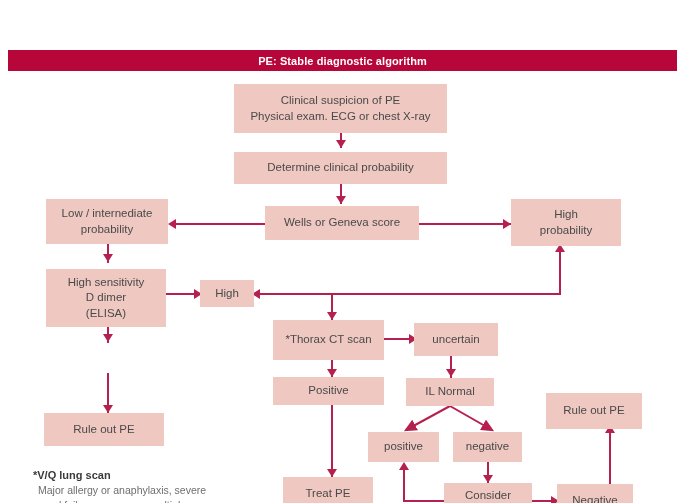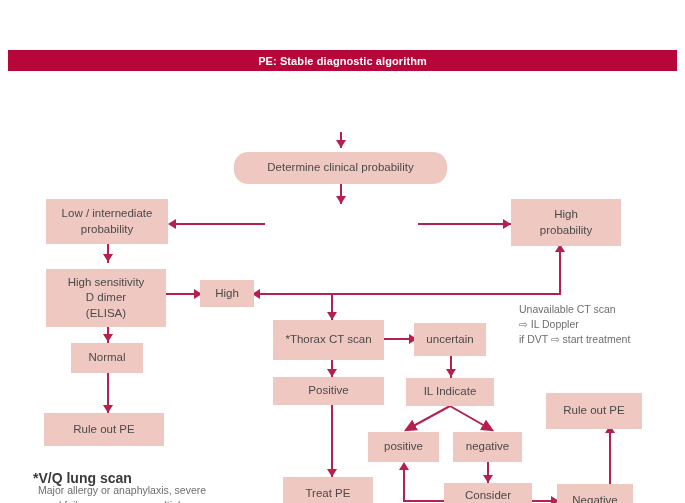--- a/index.html
+++ b/index.html
@@ -56,21 +56,21 @@
   .note {
     position: absolute;
     color: #6e6e6e;
     font-size: 10.5px;
     line-height: 1.45;
     white-space: pre-line;
   }
   .note-title {
     position: absolute;
     color: #3a3a3a;
-    font-size: 14px;
+    font-size: 11px;
     font-weight: bold;
     line-height: 1.45;
   }
 
   
   .conn {
     position: absolute;
     background: #b5204e;
   }
   .h { height: 2px; }
@@ -180,25 +180,32 @@
   <svg class="diag-svg" viewBox="0 0 685 503">
     <defs>
       <marker id="ah" markerWidth="7" markerHeight="7" refX="5.2" refY="3" orient="auto">
         <path d="M0,0 L6.4,3 L0,6 z" fill="#b5204e"></path>
       </marker>
     </defs>
     <line x1="450" y1="362" x2="406" y2="386" stroke="#b5204e" stroke-width="2" marker-end="url(#ah)"></line>
     <line x1="450" y1="362" x2="492" y2="386" stroke="#b5204e" stroke-width="2" marker-end="url(#ah)"></line>
   </svg>
 
-
-  <div class="box" style="left:234px; top:108px; width:213px; height:32px;border-radius:14px;">
+  <div class="box" style="left:234px; top:40px; width:213px; height:49px;">
+    <span style="white-space:pre-line;">Clinical suspicion of PE
+Physical exam. ECG or chest X-ray</span>
+  </div>
+
+  <div class="box" style="left:234px; top:108px; width:213px; height:32px;">
     <span>Determine clinical probability</span>
   </div>
 
+  <div class="box" style="left:265px; top:162px; width:154px; height:34px;">
+    <span>Wells or Geneva score</span>
+  </div>
 
   <div class="box" style="left:46px; top:155px; width:122px; height:45px;">
     <span style="white-space:pre-line;">Low / internediate
 probability</span>
   </div>
 
   <div class="box" style="left:511px; top:155px; width:110px; height:47px;">
     <span style="white-space:pre-line;">High
 probability</span>
   </div>
@@ -206,42 +213,39 @@
   <div class="box" style="left:46px; top:225px; width:120px; height:58px;">
     <span style="white-space:pre-line;">High sensitivity
 D dimer
 (ELISA)</span>
   </div>
 
   <div class="box" style="left:200px; top:236px; width:54px; height:27px;">
     <span>High</span>
   </div>
 
-  <div class="box" style="left:71px; top:299px; width:72px; height:30px;">
-    <span>Normal</span>
-  </div>
 
   <div class="box" style="left:44px; top:369px; width:120px; height:33px;">
     <span>Rule out PE</span>
   </div>
 
   <div class="box" style="left:273px; top:276px; width:111px; height:40px;">
     <span>*Thorax CT scan</span>
   </div>
 
-  <div class="box" style="left:414px; top:279px; width:72px; height:33px;">
+  <div class="box" style="left:414px; top:279px; width:84px; height:33px;">
     <span>uncertain</span>
   </div>
 
   <div class="box" style="left:273px; top:333px; width:111px; height:28px;">
     <span>Positive</span>
   </div>
 
   <div class="box" style="left:406px; top:334px; width:88px; height:28px;">
-    <span>IL Indicate</span>
+    <span>IL Normal</span>
   </div>
 
   <div class="box" style="left:368px; top:388px; width:71px; height:30px;">
     <span>positive</span>
   </div>
 
   <div class="box" style="left:453px; top:388px; width:69px; height:30px;">
     <span>negative</span>
   </div>
 
@@ -256,23 +260,20 @@
 
   <div class="box" style="left:557px; top:440px; width:76px; height:33px;">
     <span>Negative</span>
   </div>
 
   <div class="box" style="left:546px; top:349px; width:96px; height:36px;">
     <span>Rule out PE</span>
   </div>
 
 
-  <div class="note" style="left:519px; top:258px; width:165px;">Unavailable CT scan
-⇨  IL Doppler
-if DVT   ⇨ start treatment</div>
 
   <div class="note-title" style="left:33px; top:424px;">*V/Q lung scan</div>
 
   <div class="note" style="left:38px; top:439px; width:230px;">Major allergy or anaphylaxis, severe
 renal failure,pregnancy, multiple
 myeloma</div>
 
 </div>
 
 </body></html>

